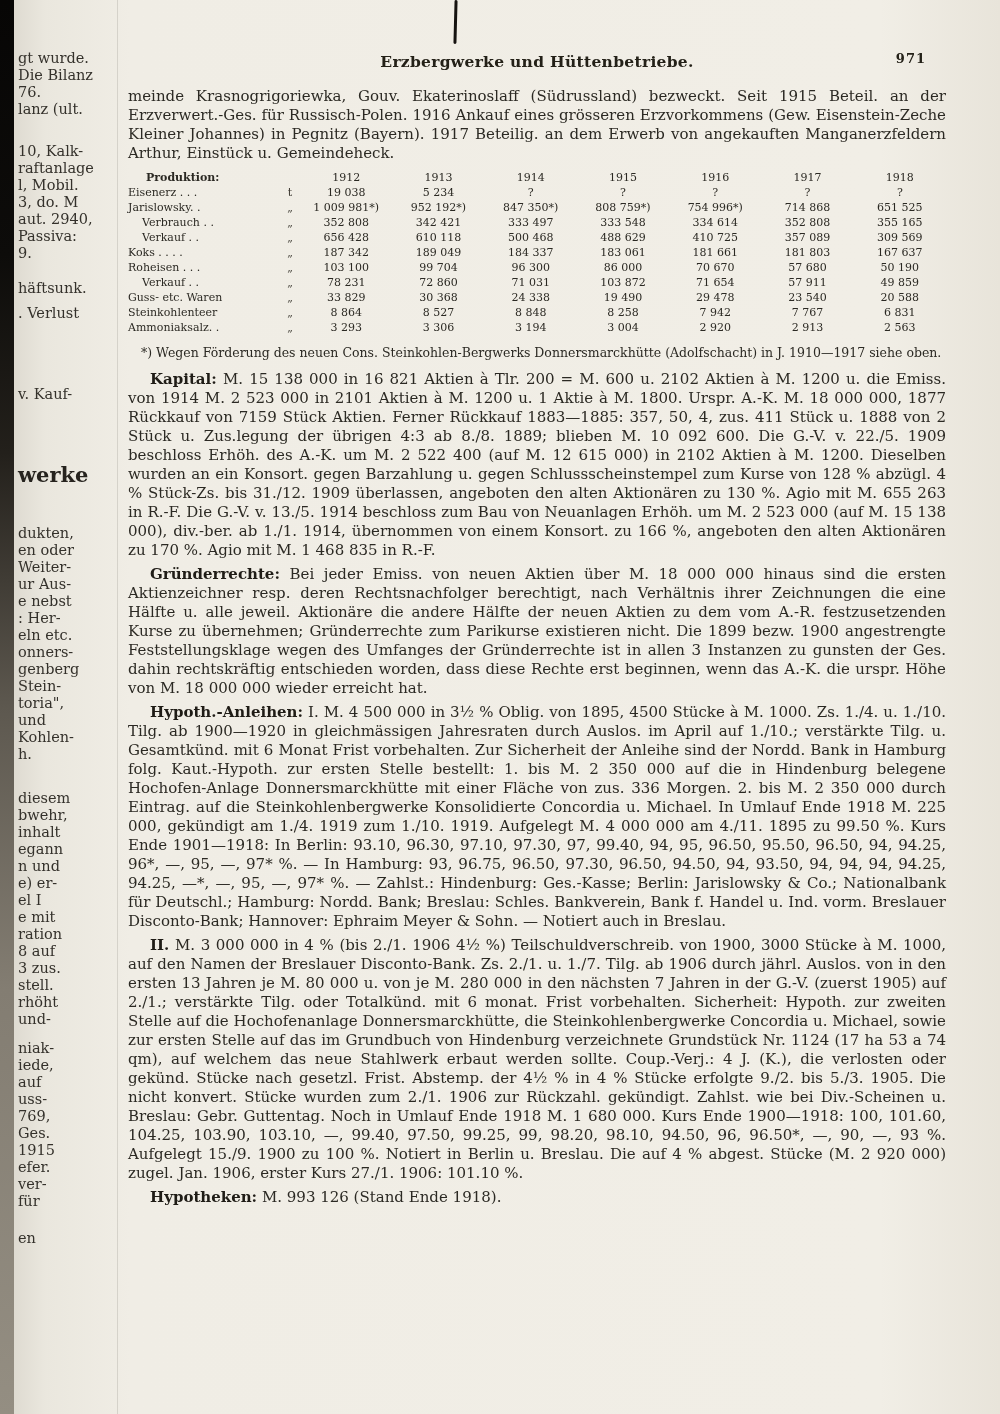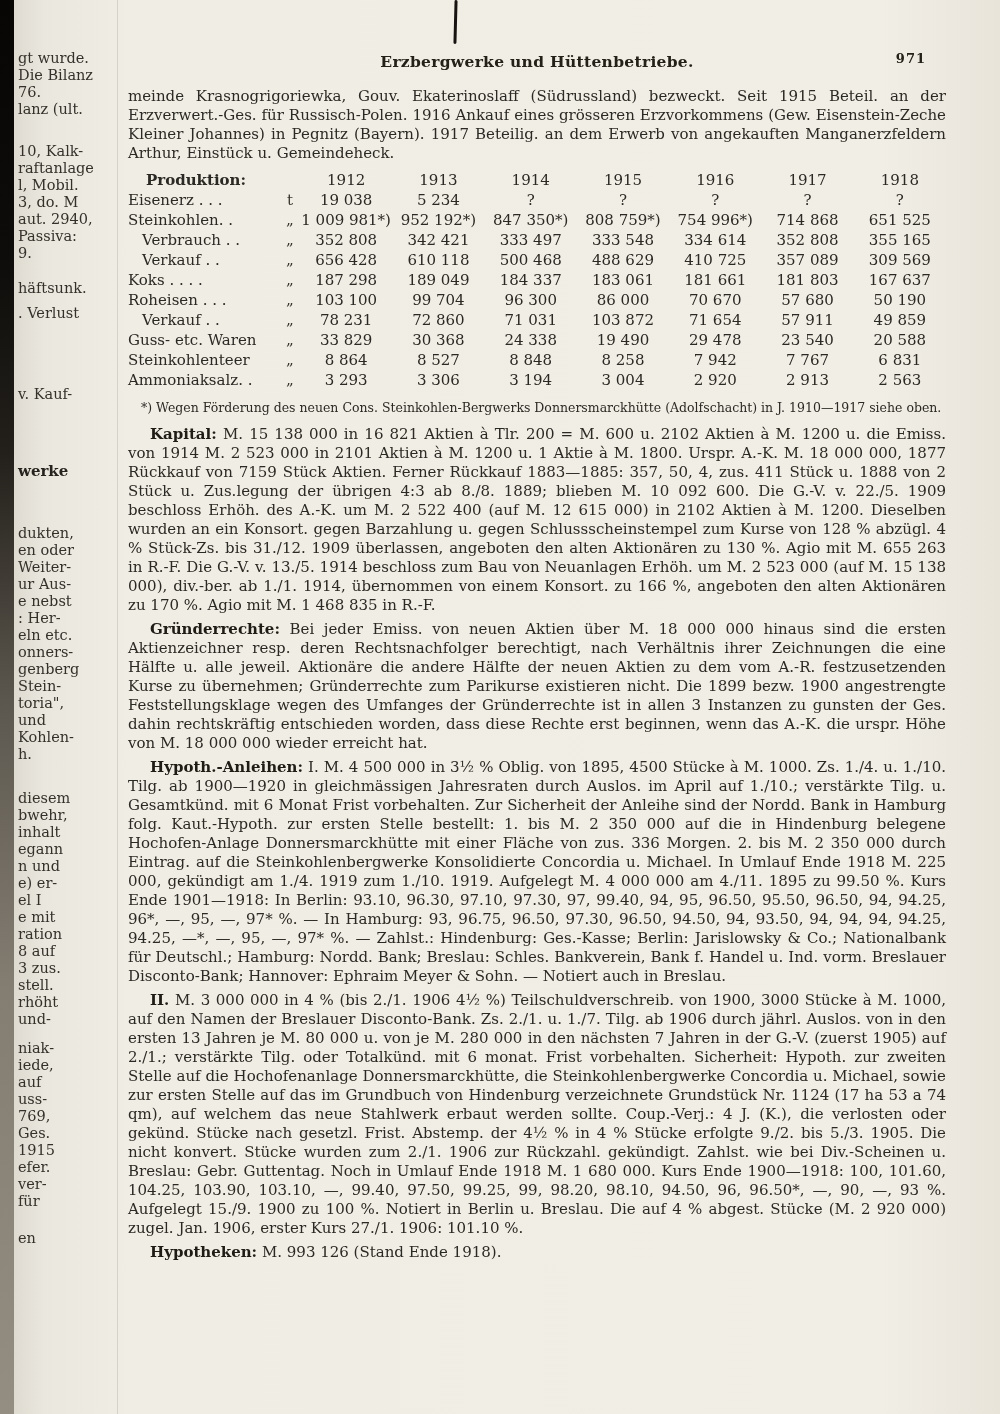--- a/index.html
+++ b/index.html
@@ -21,40 +21,40 @@
     position:absolute; left:117px; top:0; width:1px; height:100%;
     background:rgba(70,64,52,0.15);
   }
   .artifact-line {
     position:absolute; left:454px; top:0; width:3px; height:44px;
     background:#161310; border-radius:2px; transform:rotate(1.5deg);
   }
   .margin-col { position:absolute; left:0; top:0; width:112px; height:100%;
     font-size:14.5px; color:#34312b; }
   .frag { position:absolute; left:18px; white-space:nowrap; }
-  .frag.heading { font-weight:bold; font-size:15px; color:#26231e; }
+  .frag.heading { font-weight:bold; font-size:21px; color:#26231e; }
 
   .content { position:absolute; left:128px; top:52px; width:818px; }
 
   .running-head { position:relative; text-align:center; font-weight:bold;
     font-size:15.5px; color:#242118; margin-bottom:16px; letter-spacing:0.3px; }
   .page-num { position:absolute; right:20px; top:-1px; font-size:13px;
     font-weight:bold; letter-spacing:1px; }
 
   p.body-text {
     font-size:15px; line-height:19px; text-align:justify;
     margin:0 0 3px 0; text-indent:22px;
   }
   p.no-indent { text-indent:0; }
   p.section { margin-top:5px; }
   b.lead { color:#1f1c16; }
 
   table.prod-table {
     width:100%; border-collapse:collapse; table-layout:fixed;
-    font-size:15px; margin:7px 0 10px 0;
+    font-size:11px; margin:7px 0 10px 0;
   }
   .prod-table th, .prod-table td { padding:1px 0; white-space:nowrap; font-weight:normal; }
   .prod-table .lbl { text-align:left; }
   .prod-table thead .lbl { font-weight:bold; padding-left:18px; }
   .prod-table .unit { text-align:center; color:#3a372f; }
   .prod-table .yr, .prod-table .val { text-align:center; }
   .prod-table td.lbl.ind { padding-left:14px; }
 
   .footnote {
     font-size:12.5px; line-height:16px; margin:3px 0 9px 0;
@@ -166,21 +166,21 @@
             <td class="unit">t</td>
             <td class="val">19 038</td>
             <td class="val">5 234</td>
             <td class="val">?</td>
             <td class="val">?</td>
             <td class="val">?</td>
             <td class="val">?</td>
             <td class="val">?</td>
           </tr>
           <tr>
-            <td class="lbl">Steinkohlen. .</td>
+            <td class="lbl">Jarislowsky. .</td>
             <td class="unit">„</td>
             <td class="val">1 009 981*)</td>
             <td class="val">952 192*)</td>
             <td class="val">847 350*)</td>
             <td class="val">808 759*)</td>
             <td class="val">754 996*)</td>
             <td class="val">714 868</td>
             <td class="val">651 525</td>
           </tr>
           <tr>
@@ -201,21 +201,21 @@
             <td class="val">610 118</td>
             <td class="val">500 468</td>
             <td class="val">488 629</td>
             <td class="val">410 725</td>
             <td class="val">357 089</td>
             <td class="val">309 569</td>
           </tr>
           <tr>
             <td class="lbl">Koks . . . .</td>
             <td class="unit">„</td>
-            <td class="val">187 298</td>
+            <td class="val">187 342</td>
             <td class="val">189 049</td>
             <td class="val">184 337</td>
             <td class="val">183 061</td>
             <td class="val">181 661</td>
             <td class="val">181 803</td>
             <td class="val">167 637</td>
           </tr>
           <tr>
             <td class="lbl">Roheisen . . .</td>
             <td class="unit">„</td>

